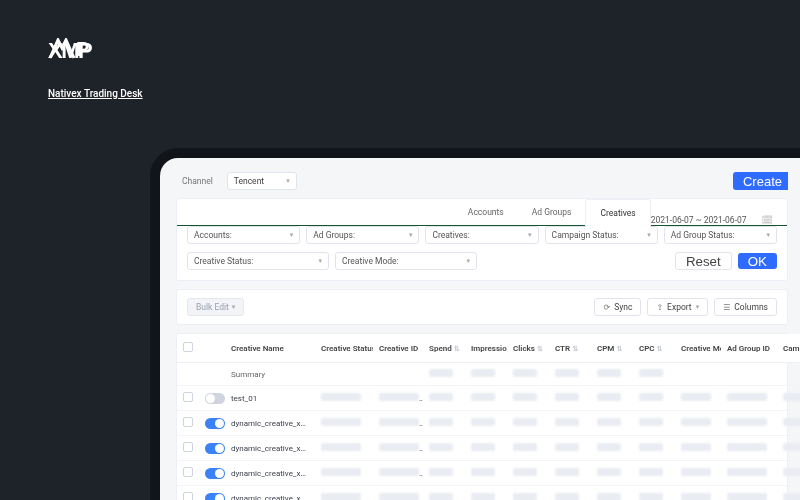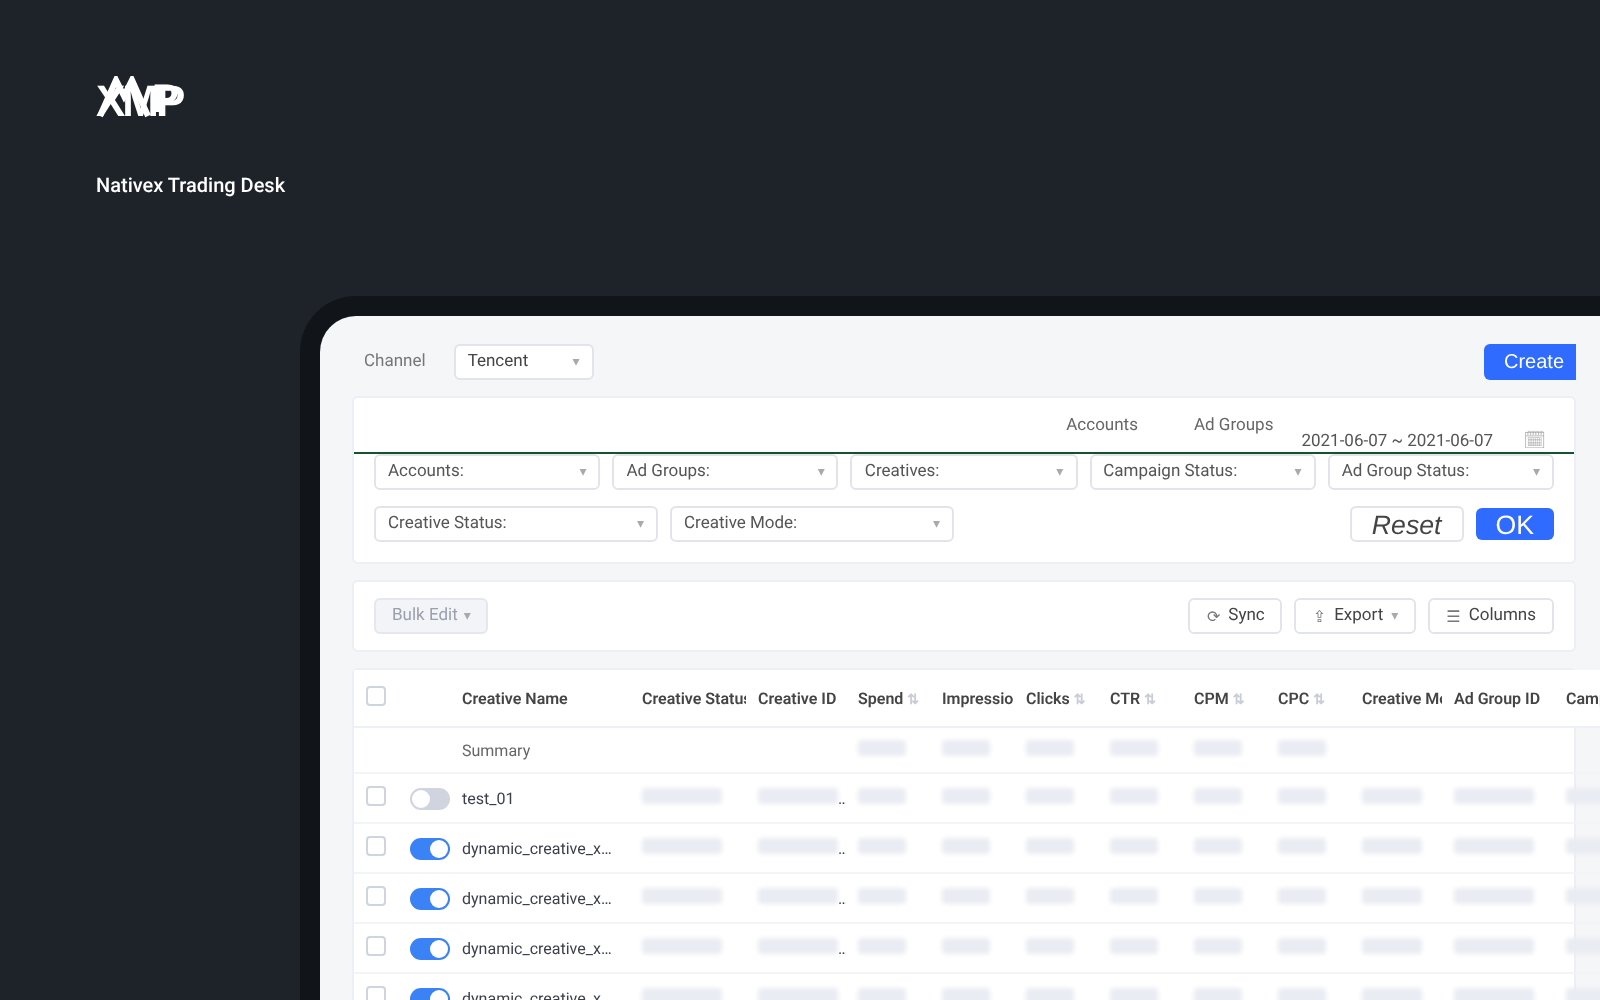--- a/index.html
+++ b/index.html
@@ -9,21 +9,21 @@
     font-family: -apple-system, BlinkMacSystemFont, "Segoe UI", Roboto, Arial, sans-serif;
     position: relative;
     color: #333;
   }
   .brand {
     position: absolute; top: 38px; left: 48px;
     color: #fff;
   }
   .brand-logo { font-size: 22px; font-weight: 900; letter-spacing: -1px; }
   .brand-logo svg { display:block; }
-  .brand-sub { font-size: 10px; margin-top: 2px; letter-spacing: 0; font-weight: 500;}
+  .brand-sub { font-size: 10px; margin-top: 2px; letter-spacing: 0; font-weight: 500; text-decoration: underline;}
 
   .device {
     position: absolute;
     top: 148px; left: 150px; right: 0; bottom: 0;
     background: #f5f6f8;
     border-radius: 28px 0 0 0;
     border: 10px solid #111418;
     border-right: none; border-bottom: none;
     padding-left: 4px;
     overflow: hidden;
@@ -44,21 +44,21 @@
   .channel-row { display:flex; align-items:center; gap: 14px;}
   .channel-label { color:#777; }
   .select {
     border:1px solid #e1e4ea; background:#fff; border-radius:3px;
     height:18px; display:flex; align-items:center; justify-content:space-between;
     padding:0 6px; min-width:70px; color:#444; cursor:pointer;
   }
   .chev { margin-left:auto; color:#aaa; font-size:7px;}
   .btn-primary {
     background:#2f6bff; color:#fff; border:none; border-radius:3px;
-    height:18px; padding:0 10px; font-size:10px; cursor:pointer;
+    height:18px; padding:0 10px; font-size:13px; cursor:pointer;
   }
 
   .card {
     background:#fff; margin:0 12px 8px 12px; border-radius:3px;
     border:1px solid #eceff5;
   }
 
   .tabs-card { padding:0; }
   .tabs-row {
     display:flex; align-items:center; justify-content:flex-end;
@@ -75,21 +75,21 @@
   .tab.active { border:1px solid #eef0f5; border-bottom:none; border-radius:3px 3px 0 0; margin-bottom:-1px;}
   .date-range { display:flex; align-items:center; gap:15px; color:#555; padding-right:4px;margin-top:16px;}
   .cal-icon { color:#aaa; font-size:9px;}
   .filter {
     border:1px solid #e1e4ea; background:#fff; border-radius:3px;
     height:18px; display:flex; align-items:center; justify-content:space-between;
     padding:0 6px; color:#555; cursor:pointer;
   }
   .btn-reset {
     background:#fff; border:1px solid #e1e4ea; border-radius:3px; height:18px;
-    padding:0 10px; cursor:pointer; color:#444;font-style:italic;
+    padding:0 10px; cursor:pointer; color:#444;
   }
   .btn-ok {
     background:#2f6bff; color:#fff; border:none; border-radius:3px; height:16px;
     padding:0 10px; cursor:pointer;
   }
   .filters-row { display:flex; gap:6px; padding:0 10px 8px 10px; flex-wrap:wrap;}
   .filters-row .filter { flex:1 1 110px; min-width:110px;}
   .filters-row2 { display:flex; gap:6px; padding:0 10px 10px 10px; align-items:center;}
   .filters-row2 .filter { width:142px;}
   .spacer { flex:1;}
@@ -170,20 +170,21 @@
         </div>
       </div>
       <button class="btn-primary" style="border-radius:3px 0 0 3px; padding-right:6px;">Create</button>
     </div>
 
     <div class="card tabs-card">
       <div class="tabs-row">
         <div class="tabs">
           <div class="tab">Accounts</div>
           <div class="tab">Ad Groups</div>
+          <div class="tab active">Creatives</div>
         </div>
         <div class="date-range">
           <span>2021-06-07 ~ 2021-06-07</span>
           <span class="cal-icon">🗓</span>
         </div>
       </div>
 
       <div class="filters-row">
         <div class="filter">
             <span>Accounts:</span>

